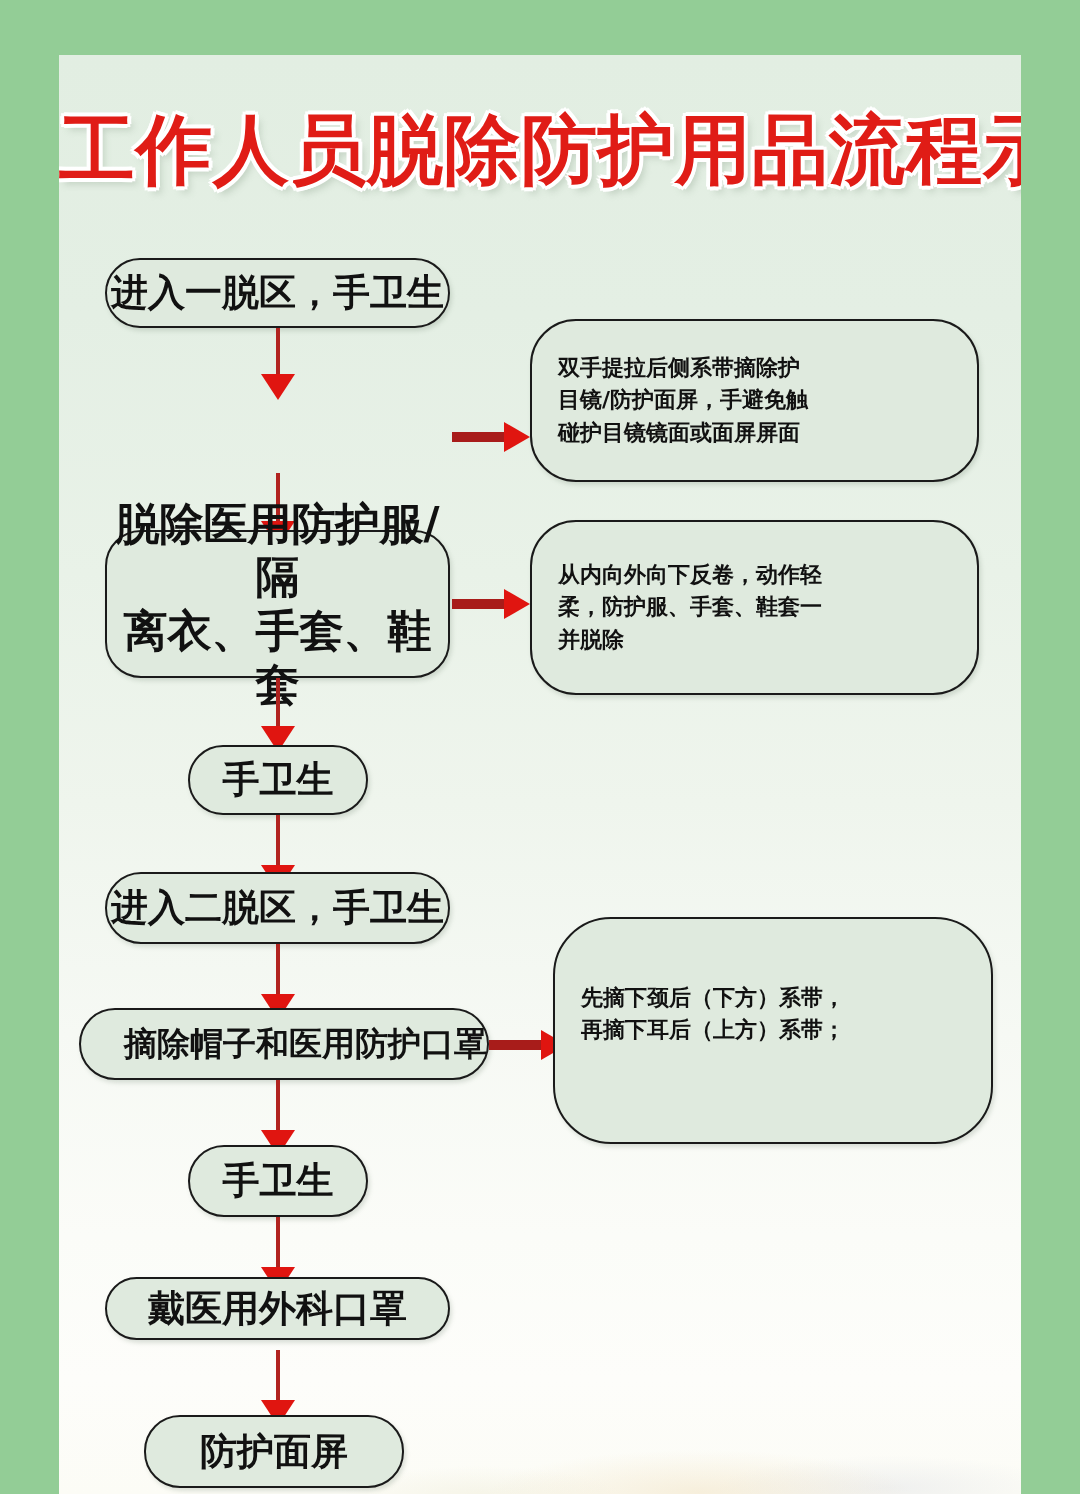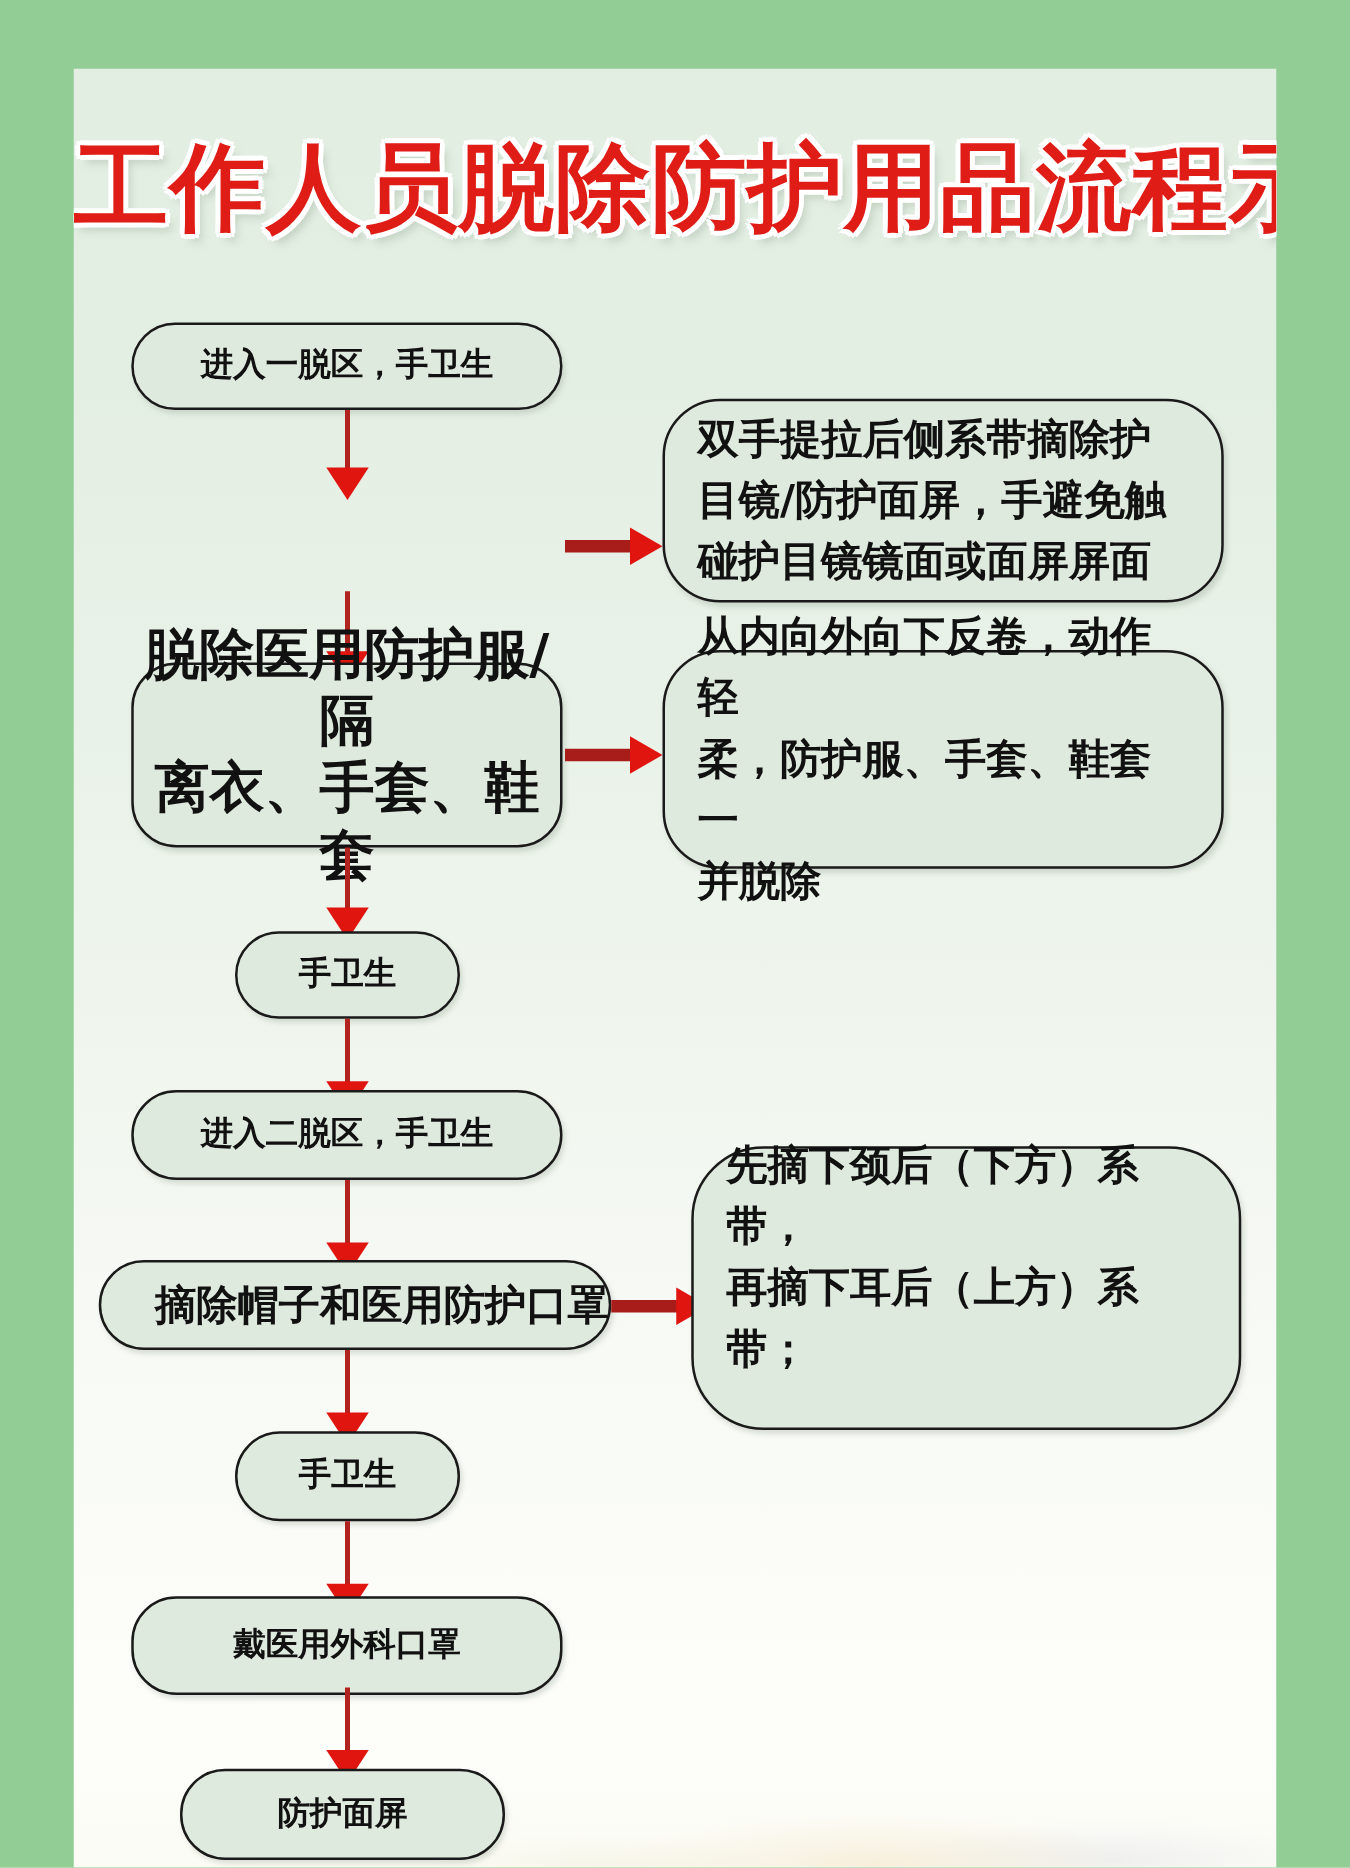--- a/index.html
+++ b/index.html
@@ -85,35 +85,35 @@
     display: flex;
     align-items: center;
     justify-content: center;
     text-align: center;
     color: #111111;
     font-family: "DejaVu Sans", "Liberation Sans", sans-serif;
     font-weight: 600;
     line-height: 1.22;
     box-shadow: 2px 3px 4px rgba(120,140,120,0.25);
   }
-  .node.step   { font-size: 26px; }
+  .node.step   { font-size: 37px; }
   .node.step2  { font-size: 44px; }
 
   .note {
     position: absolute;
     box-sizing: border-box;
     border: 2.5px solid #1a1a1a;
     border-radius: 46px;
     background: #dfeade;
     display: flex;
     align-items: center;
     color: #111111;
     font-family: "DejaVu Sans", "Liberation Sans", sans-serif;
     font-weight: 600;
-    font-size: 33px;
+    font-size: 22px;
     line-height: 1.48;
     padding: 10px 26px;
     box-shadow: 2px 3px 4px rgba(120,140,120,0.25);
   }
 
   
   .v-arrow {
     position: absolute;
     width: 34px;
   }
@@ -260,21 +260,21 @@
 
     <div class="node step" style="left:129px; top:1090px; width:180px; height:72px;">
       <span>手卫生</span>
     </div>
 
     <div class="v-arrow" style="left:202px; top:1162px; height:78px;">
       <div class="shaft" style="height:52px;"></div>
       <div class="head" style="top:50px;"></div>
     </div>
 
-    <div class="node step" style="left:46px; top:1222px; width:345px; height:79px;">
+    <div class="node step" style="left:46px; top:1222px; width:345px; height:63px;">
       <span>戴医用外科口罩</span>
     </div>
 
     <div class="v-arrow" style="left:202px; top:1295px; height:78px;">
       <div class="shaft" style="height:52px;"></div>
       <div class="head" style="top:50px;"></div>
     </div>
 
     <div class="node step" style="left:85px; top:1360px; width:260px; height:73px;">
       <span>防护面屏</span>

